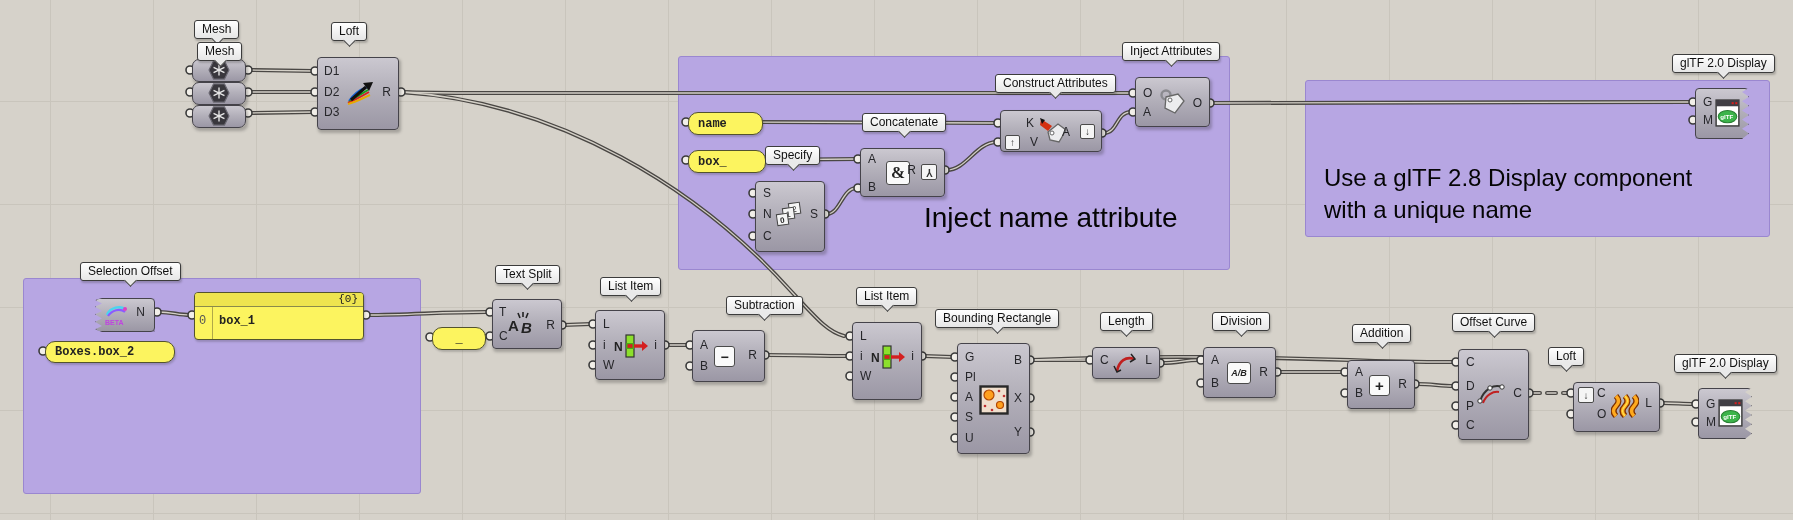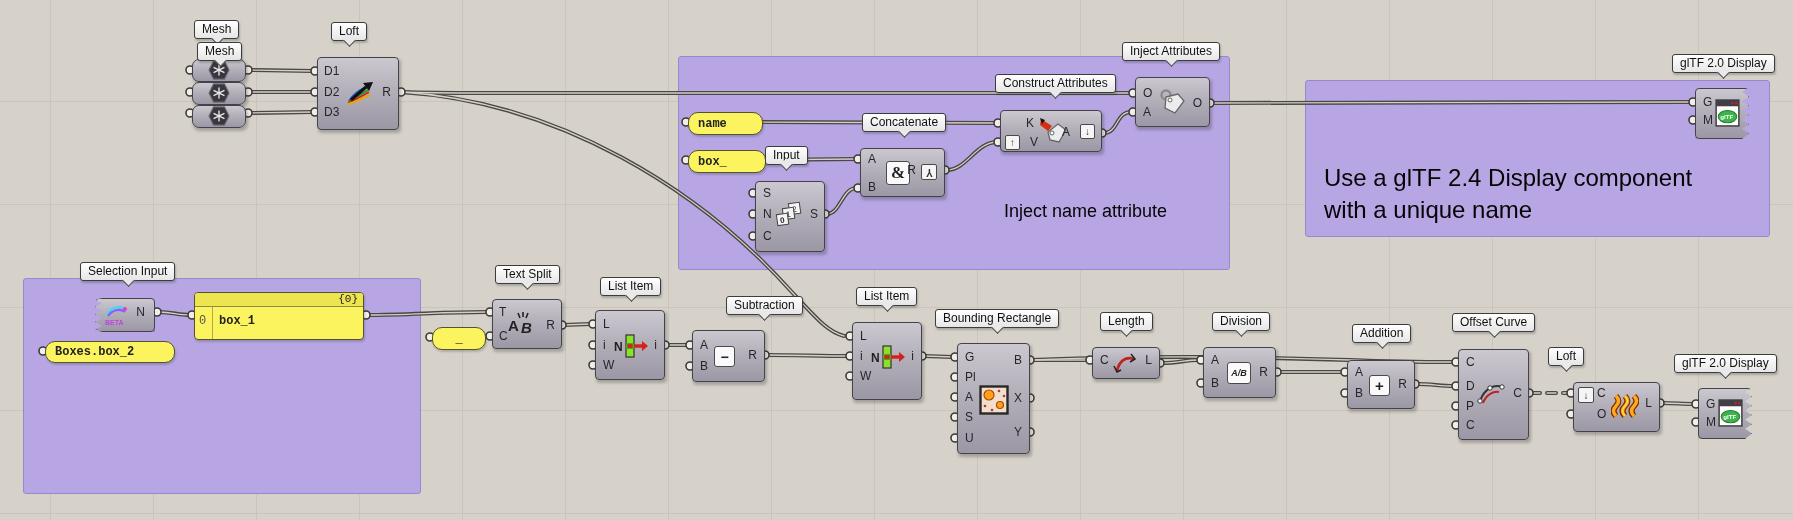--- a/index.html
+++ b/index.html
@@ -36,25 +36,25 @@
 </style>
 </head>
 <body>
 
 <div id="canvas">
 
   <div class="group" style="left:23px;top:278px;width:396px;height:214px"></div>
   <div class="group" style="left:678px;top:56px;width:550px;height:212px"></div>
   <div class="group" style="left:1305px;top:80px;width:463px;height:155px"></div>
 
-  <div class="gtext" style="left:1004px;top:200px;font-size:18px">
+  <div class="gtext" style="left:924px;top:200px;font-size:28px">
     <div>Inject name attribute</div>
   </div>
   <div class="gtext" style="left:1324px;top:162px;font-size:24px">
-    <div>Use a glTF 2.4 Display component</div>
+    <div>Use a glTF 2.8 Display component</div>
     <div>with a unique name</div>
   </div>
 
   <svg id="wires" width="1793" height="520">
 
     <path class="wire" d="M250,70 L313,71"></path>
     <path class="wire" d="M250,92 L313,92"></path>
     <path class="wire" d="M250,113 L313,112"></path>
     <path class="wire" d="M401,92 C430,93 450,93 480,93 L1131,93"></path>
     <path class="wire" d="M401,92 C560,102 700,190 790,290 C818,320 828,332 844,336"></path>
@@ -487,26 +487,26 @@
           <rect x="19.5" y="4" width="2" height="2" fill="#d42020"></rect>
         <ellipse cx="12" cy="18" rx="9" ry="6" fill="#3cb44a" stroke="#2a8034"></ellipse>
         <text x="5" y="20.5" font-size="6" font-weight="bold" fill="#fff">glTF</text>
       </svg>
     </span>
   </div>
 
   <div class="tag" style="left:194px;top:20px">Mesh</div>
   <div class="tag" style="left:197px;top:42px">Mesh</div>
   <div class="tag" style="left:331px;top:22px">Loft</div>
-  <div class="tag" style="left:80px;top:262px">Selection Input</div>
+  <div class="tag" style="left:80px;top:262px">Selection Offset</div>
   <div class="tag" style="left:495px;top:265px">Text Split</div>
   <div class="tag" style="left:600px;top:277px">List Item</div>
   <div class="tag" style="left:726px;top:296px">Subtraction</div>
   <div class="tag" style="left:856px;top:287px">List Item</div>
-  <div class="tag" style="left:765px;top:146px">Input</div>
+  <div class="tag" style="left:765px;top:146px">Specify</div>
   <div class="tag" style="left:862px;top:113px">Concatenate</div>
   <div class="tag" style="left:995px;top:74px">Construct Attributes</div>
   <div class="tag" style="left:1122px;top:42px">Inject Attributes</div>
   <div class="tag" style="left:1672px;top:54px">glTF 2.0 Display</div>
   <div class="tag" style="left:935px;top:309px">Bounding Rectangle</div>
   <div class="tag" style="left:1100px;top:312px">Length</div>
   <div class="tag" style="left:1212px;top:312px">Division</div>
   <div class="tag" style="left:1352px;top:324px">Addition</div>
   <div class="tag" style="left:1452px;top:313px">Offset Curve</div>
   <div class="tag" style="left:1548px;top:347px">Loft</div>

